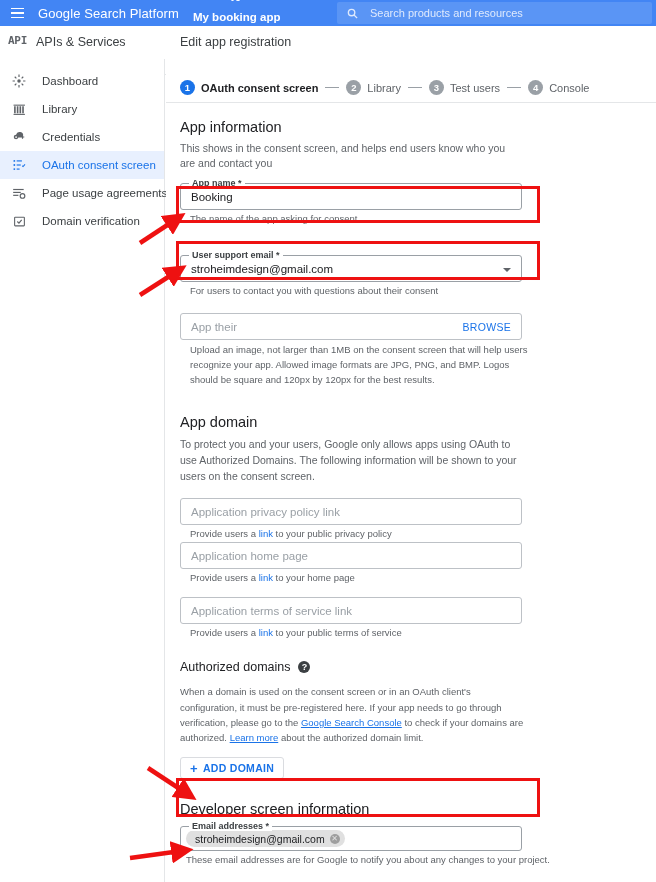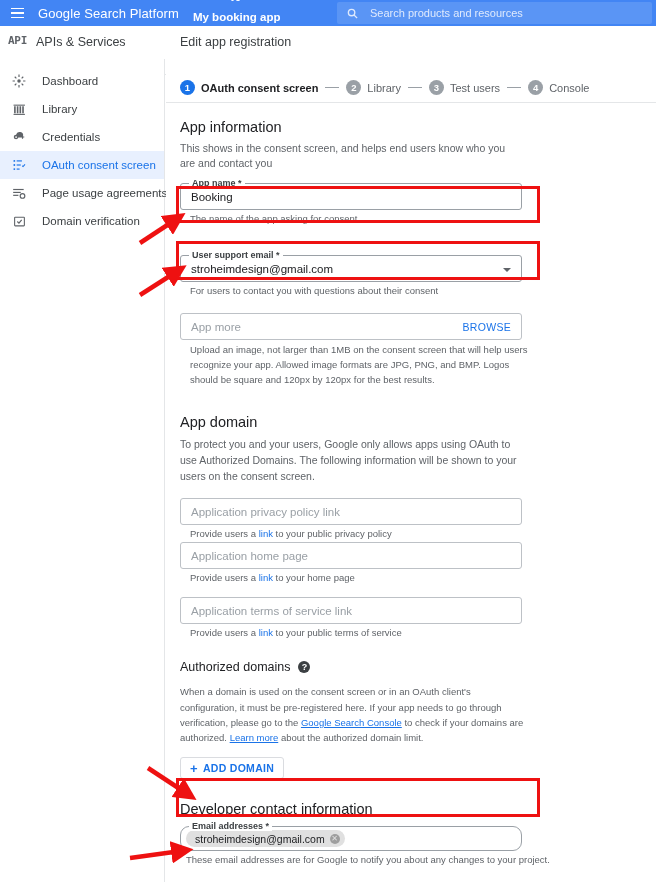--- a/index.html
+++ b/index.html
@@ -223,21 +223,21 @@
     height: 22px; padding: 0 9px;
     border: 1px solid #dadce0; border-radius: 3px;
     background: #fff; color: #1a73e8;
     font-size: 10.5px; font-weight: bold; letter-spacing: .3px;
     cursor: pointer;
   }
   .plus { font-size: 13px; line-height: 1; font-weight: bold; }
 
   
   .chipfield {
-    border: 1px solid #9aa0a6; border-radius: 9px;
+    border: 1px solid #9aa0a6; border-radius: 3px;
     width: 342px; height: 25px;
     display: flex; align-items: center; padding: 0 5px;
     position: relative; background: #fff;
   }
   .chip {
     display: inline-flex; align-items: center; gap: 5px;
     background: #e0e0e0; border-radius: 12px;
     height: 17px; padding: 0 5px 0 9px;
     font-size: 10.5px; color: #202124;
   }
@@ -418,21 +418,21 @@
       <div class="tf filled">
         <span class="tf-label">User support email *</span>
         <span class="tf-value">stroheimdesign@gmail.com</span>
         <span class="select-arrow"></span>
       </div>
       <div class="helper">For users to contact you with questions about their consent</div>
     </div>
 
     <div class="field" style="margin-top:17px">
       <div class="tf">
-        <span class="tf-ph">App more</span>
+        <span class="tf-ph">App their</span>
         <span class="browse">BROWSE</span>
       </div>
       <div class="helper" style="max-width:340px;line-height:1.55">Upload an image, not larger than 1MB on the consent screen that will help users recognize your app. Allowed image formats are JPG, PNG, and BMP. Logos should be square and 120px by 120px for the best results.</div>
     </div>
 
     <div class="blk2">
       <h2 class="sec-title">App domain</h2>
       <p class="sec-desc" style="max-width:345px;line-height:1.55">To protect you and your users, Google only allows apps using OAuth to use Authorized Domains. The following information will be shown to your users on the consent screen.</p>
 
       <div class="field" style="margin-top:14px">
@@ -463,21 +463,21 @@
         <span class="help-ico">?</span>
       </div>
       <div class="ad-body"><span>When a domain is used on the consent screen or in an OAuth client's configuration, it must be pre-registered here. If your app needs to go through verification, please go to the </span><a href="#">Google Search Console</a><span> to check if your domains are authorized. </span><a href="#">Learn more</a><span> about the authorized domain limit.</span></div>
       <div class="btn-outline">
         <span class="plus">+</span>
         <span>ADD DOMAIN</span>
       </div>
     </div>
 
     <div class="blk">
-      <h2 class="sec-title" style="margin-bottom:9px">Developer contact information</h2>
+      <h2 class="sec-title" style="margin-bottom:9px">Developer screen information</h2>
       <div class="field">
         <div class="chipfield">
           <span class="tf-label">Email addresses *</span>
           <span class="chip">
             <span>stroheimdesign@gmail.com</span>
             <span class="chip-x">✕</span>
           </span>
         </div>
         <div class="helper" style="margin-left:6px">These email addresses are for Google to notify you about any changes to your project.</div>
       </div>

